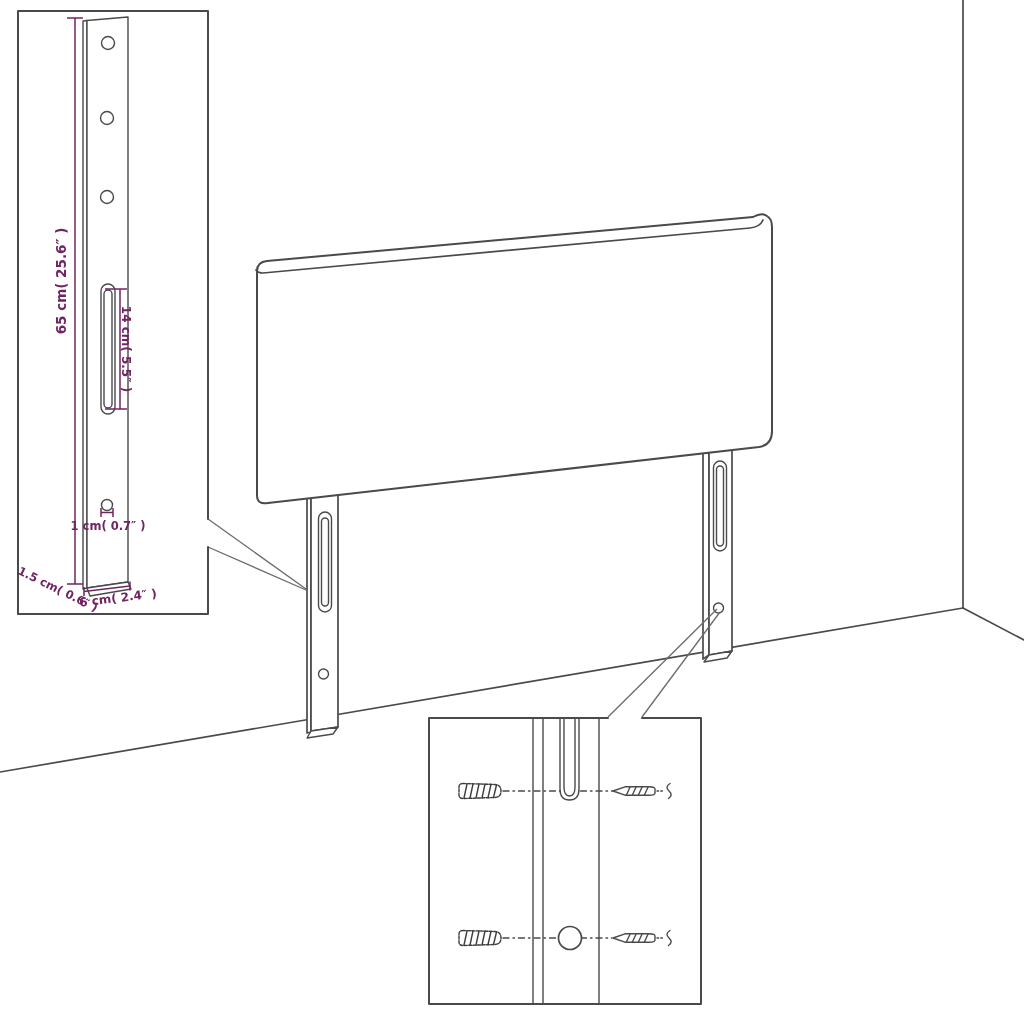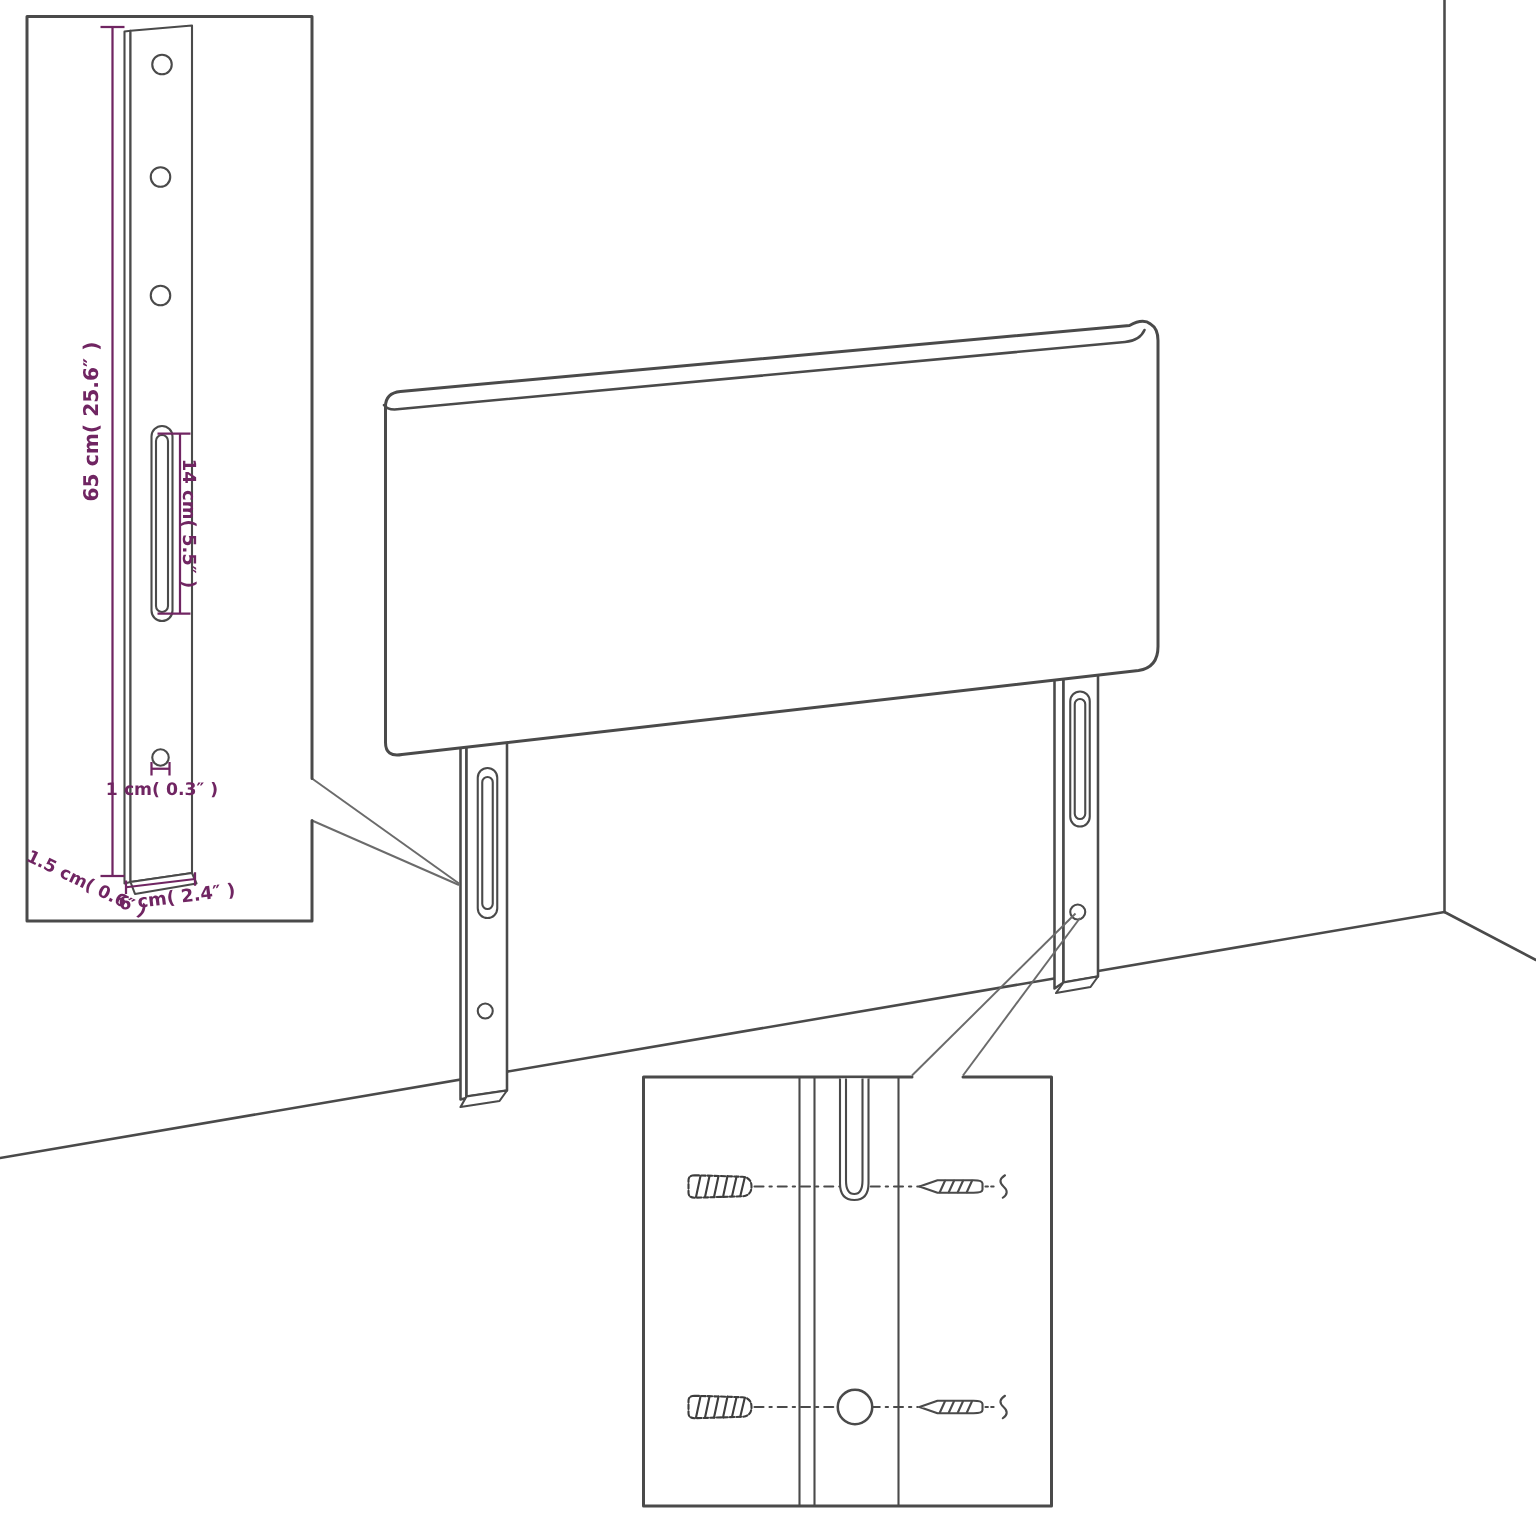--- a/index.html
+++ b/index.html
@@ -146,19 +146,19 @@
       <line class="ol thin" x1="657" y1="938" x2="664" y2="938" stroke-dasharray="1.6 2.2"></line>
       <path class="ol thin" d="M670 930.5 Q664.5 934 669 938 Q673.5 942 668.5 945.5"></path>
     </g>
   </g>
 </svg>
 
 <div class="dim" style="left:61px;top:281px;font-size:13.5px;transform:translate(-50%,-50%) rotate(-90deg);">65 cm( 25.6″ )</div>
 
 <div class="dim" style="left:126px;top:349px;font-size:12px;transform:translate(-50%,-50%) rotate(90deg);">14 cm( 5.5″ )</div>
 
-<div class="dim" style="left:108px;top:526px;font-size:11.5px;transform:translate(-50%,-50%);">1 cm( 0.3″ )</div>
+<div class="dim" style="left:108px;top:526px;font-size:11.5px;transform:translate(-50%,-50%);">1 cm( 0.7″ )</div>
 
 <div class="dim" style="left:58px;top:589px;font-size:11.5px;transform:translate(-50%,-50%) rotate(26deg);">1.5 cm( 0.6″ )</div>
 
 <div class="dim" style="left:118px;top:598px;font-size:12px;transform:translate(-50%,-50%) rotate(-7deg);">6 cm( 2.4″ )</div>
 
 </div>
 
 </body></html>

